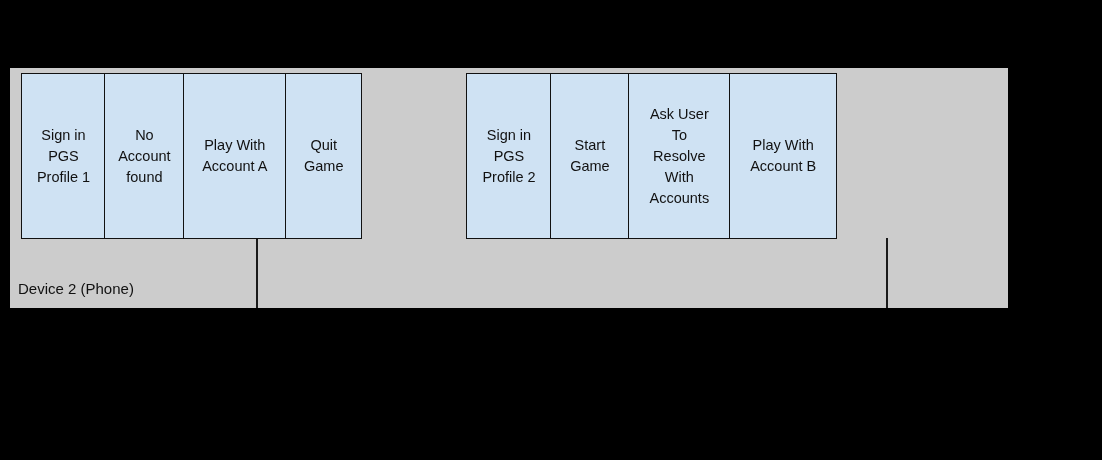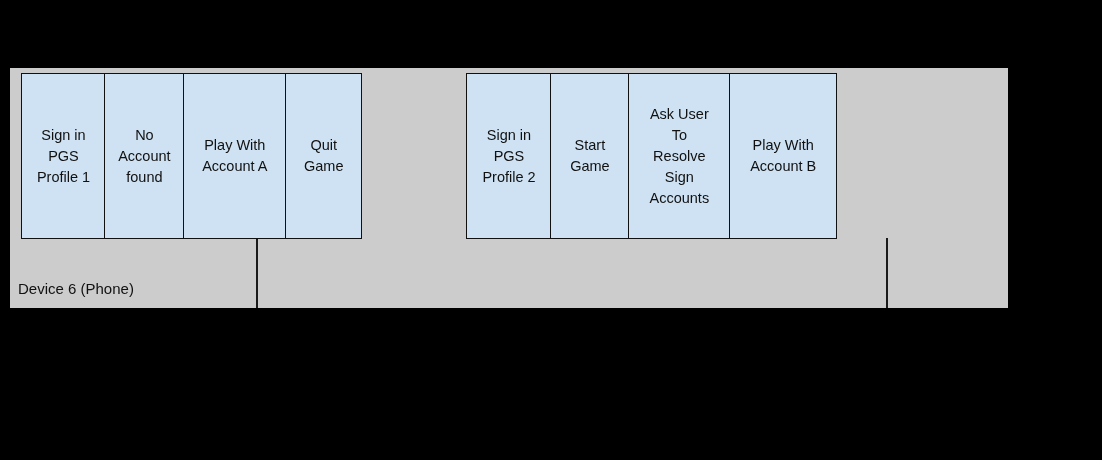--- a/index.html
+++ b/index.html
@@ -91,21 +91,21 @@
   .w-108 { width: 108px; }
 </style>
 </head>
 <body>
 
 <div id="device-lane">
 
   <div class="lane-divider" id="lane-divider-1"></div>
   <div class="lane-divider" id="lane-divider-2"></div>
 
-  <div id="device-lane-label">Device 6 (Phone)</div>
+  <div id="device-lane-label">Device 2 (Phone)</div>
 
   <div class="step-row" id="step-row-1">
 
     <div class="step-box w-85">
       <span class="step-box-label">Sign in
 PGS
 Profile 1</span>
     </div>
 
     <div class="step-box w-102">
@@ -135,21 +135,21 @@
 
     <div class="step-box w-78">
       <span class="step-box-label">Start
 Game</span>
     </div>
 
     <div class="step-box w-103">
       <span class="step-box-label">Ask User
 To
 Resolve
-Sign
+With
 Accounts</span>
     </div>
 
 
     <div class="step-box w-108">
       <span class="step-box-label">Play With
 Account B</span>
     </div>
   </div>
 

